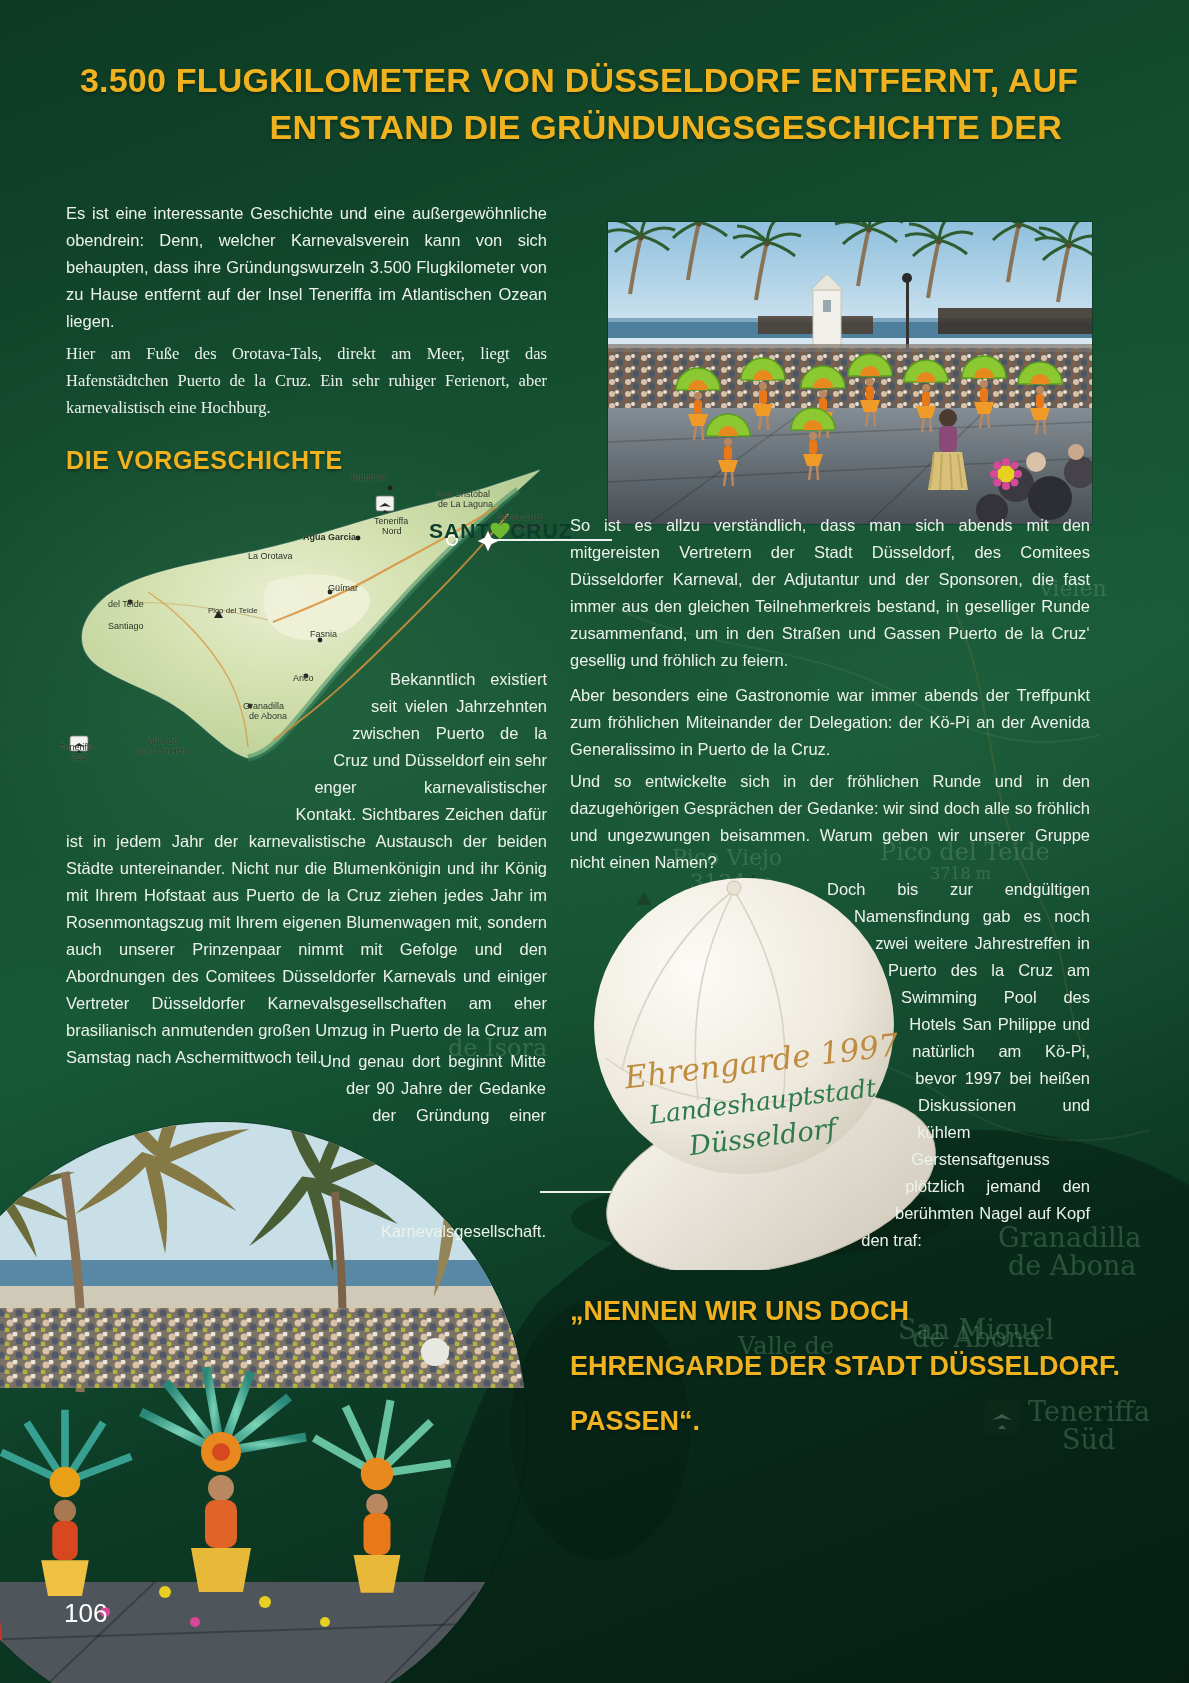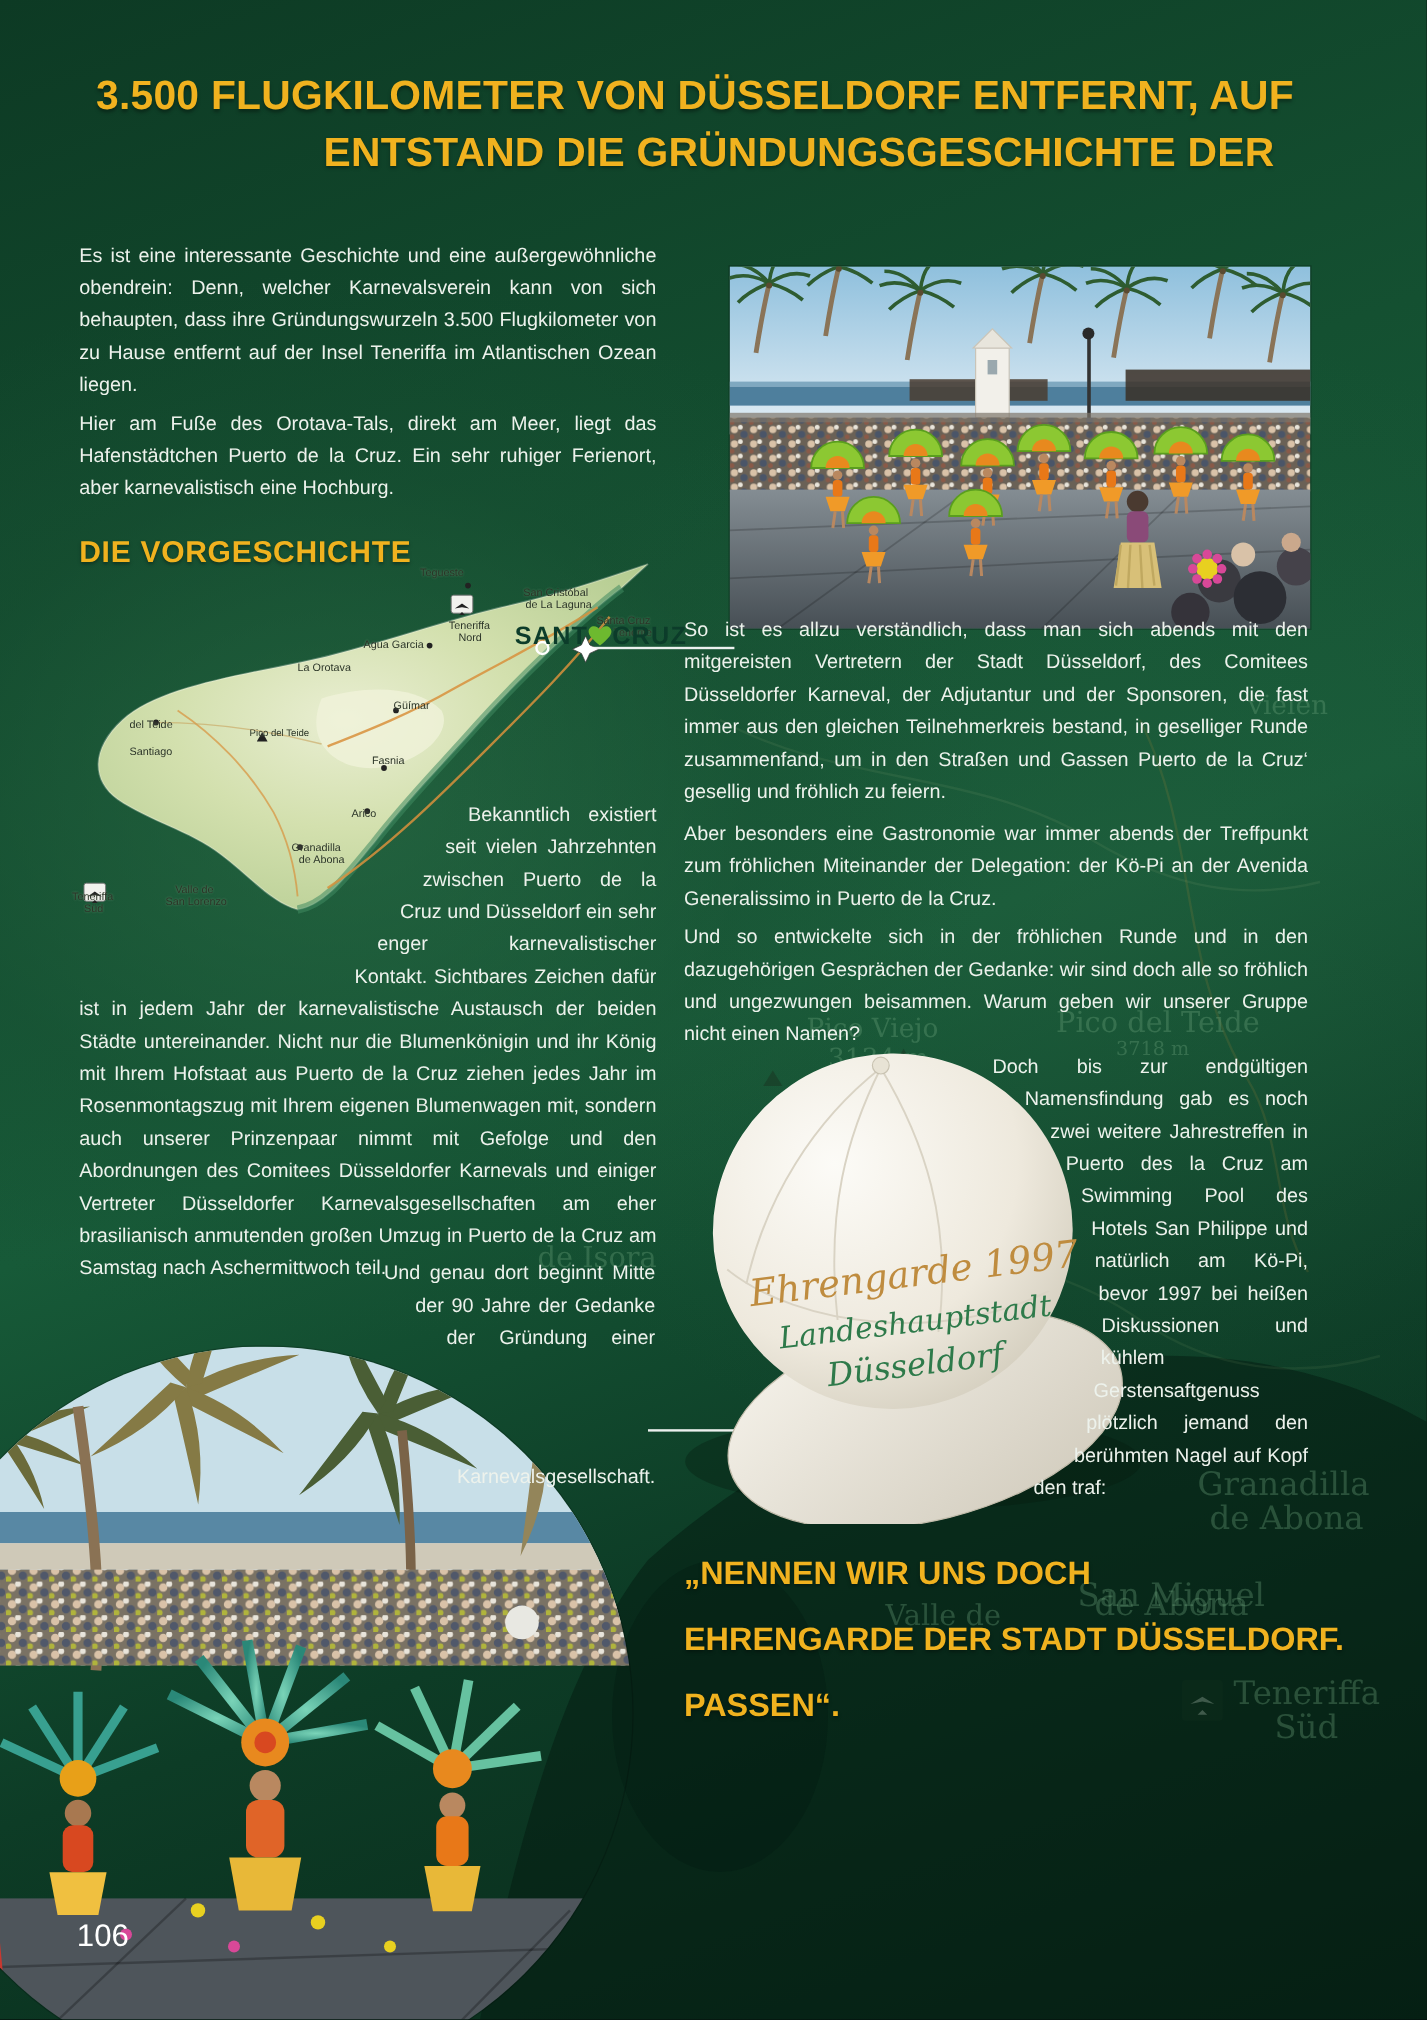--- a/index.html
+++ b/index.html
@@ -68,21 +68,21 @@
       <span style="left: 1028px; top: 1396px; font-size: 27px;">Teneriffa</span>
       <span style="left: 1062px; top: 1424px; font-size: 27px;">Süd</span>
     </div>
 
   <div class="abs headline">
     <div>3.500 FLUGKILOMETER VON DÜSSELDORF ENTFERNT, AUF</div>
     <div>ENTSTAND DIE GRÜNDUNGSGESCHICHTE DER</div>
   </div>
 
   <div class="abs body-text txt-z" style="left:66px;top:200px;width:481px;">Es ist eine interessante Geschichte und eine außergewöhnliche obendrein: Denn, welcher Karnevalsverein kann von sich behaupten, dass ihre Gründungswurzeln 3.500 Flugkilometer von zu Hause entfernt auf der Insel Teneriffa im Atlantischen Ozean liegen.</div>
-  <div class="abs body-text txt-z" style="left:66px;top:340px;width:481px;">Hier am Fuße des Orotava-Tals, direkt am Meer, liegt das Hafenstädtchen Puerto de la Cruz. Ein sehr ruhiger Ferienort, aber karnevalistisch eine Hochburg.</div>
+  <div class="abs body-text txt-z" style="left:66px;top:340px;width:481px;font-family:Liberation Serif, serif;">Hier am Fuße des Orotava-Tals, direkt am Meer, liegt das Hafenstädtchen Puerto de la Cruz. Ein sehr ruhiger Ferienort, aber karnevalistisch eine Hochburg.</div>
 
   <div class="abs subhead">DIE VORGESCHICHTE</div>
 
   <svg class="abs photo" style="left:68px;top:452px;z-index:2;box-shadow:none;" width="492" height="318" viewBox="0 0 492 318">
     <defs>
       <radialGradient id="landGrad" cx="45%" cy="45%" r="70%">
         <stop offset="0%" stop-color="#e9eed2"></stop>
         <stop offset="45%" stop-color="#d3e0ae"></stop>
         <stop offset="100%" stop-color="#b3cb90"></stop>
       </radialGradient>
@@ -115,21 +115,21 @@
       <path d="M11,286 l0,5 6,4 -6,-1 0,4 2.5,2.5 -5,0 2.5,-2.5 0,-4 -6,1 6,-4 0,-5 z" fill="#222"></path>
     </g>
   </svg>
 
   <div class="abs" id="map-town-labels" data-list="map_labels">
       <span style="left: 350px; top: 472px; font-size: 9px;">Tegueste</span>
       <span style="left: 436px; top: 489px; font-size: 9px;">San Cristóbal</span>
       <span style="left: 438px; top: 499px; font-size: 9px;">de La Laguna</span>
       <span style="left: 374px; top: 516px; font-size: 9px;">Teneriffa</span>
       <span style="left: 382px; top: 526px; font-size: 9px;">Nord</span>
-      <span style="left: 303px; top: 532px; font-size: 9px;">Agua Garcia</span>
+      <span style="left: 303px; top: 532px; font-size: 9px; font-weight: bold;">Agua Garcia</span>
       <span style="left: 248px; top: 551px; font-size: 9px;">La Orotava</span>
       <span style="left: 328px; top: 583px; font-size: 9px;">Güímar</span>
       <span style="left: 108px; top: 589px; font-size: 9px; margin-top: 32px;">Santiago</span>
       <span style="left: 108px; top: 599px; font-size: 9px;">del Teide</span>
       <span style="left: 208px; top: 606px; font-size: 8px;">Pico del Teide</span>
       <span style="left: 310px; top: 629px; font-size: 9px;">Fasnia</span>
       <span style="left: 293px; top: 673px; font-size: 9px;">Arico</span>
       <span style="left: 243px; top: 701px; font-size: 9px;">Granadilla</span>
       <span style="left: 249px; top: 711px; font-size: 9px;">de Abona</span>
       <span style="left: 146px; top: 736px; font-size: 9px;">Valle de</span>

